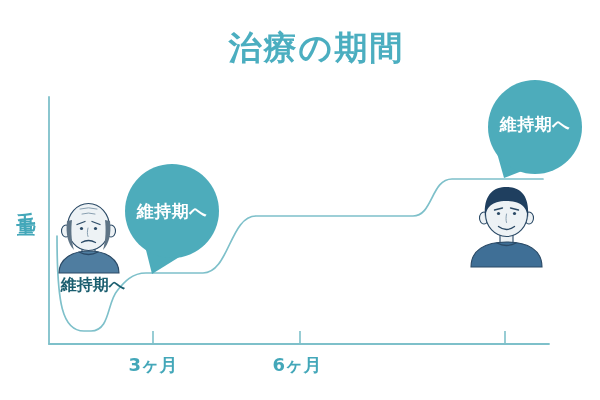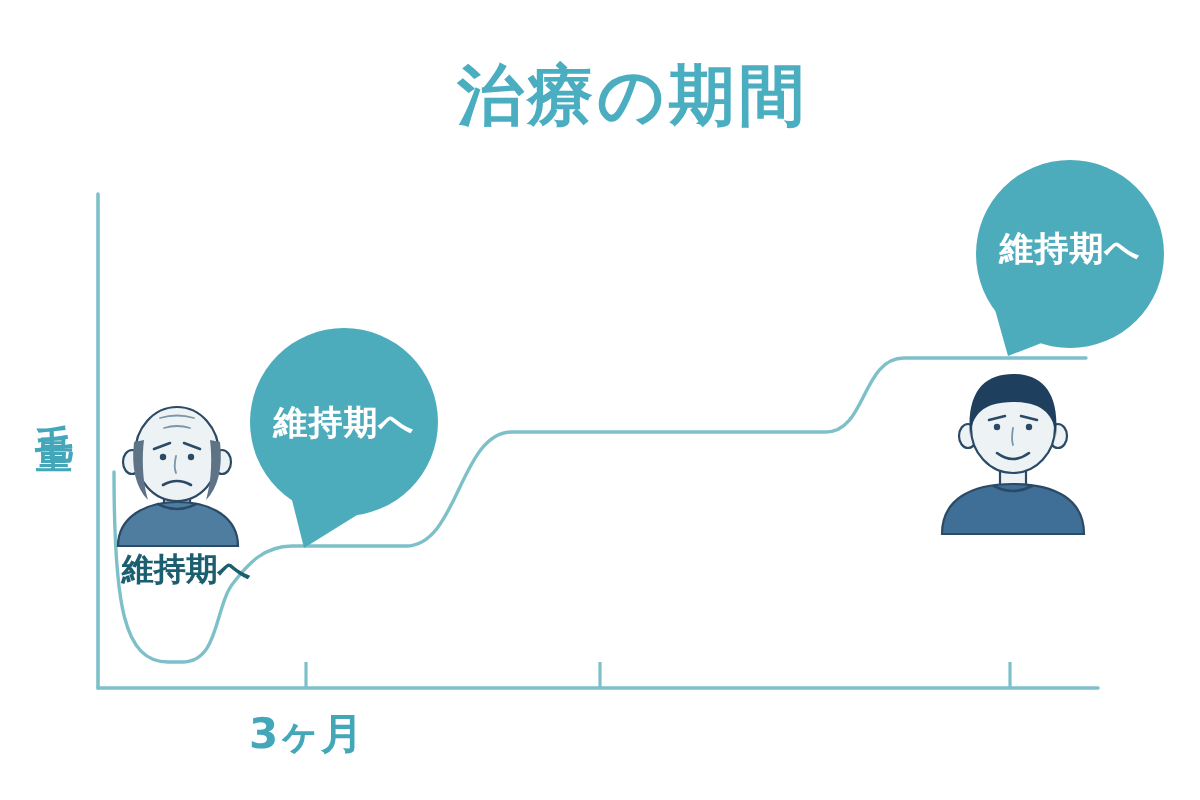--- a/index.html
+++ b/index.html
@@ -28,21 +28,21 @@
   .feature{stroke:var(--outline);stroke-width:1.3;fill:none;stroke-linecap:round;}
   .feature-thin{stroke:#7d95a8;stroke-width:0.9;fill:none;stroke-linecap:round;}
   .eye{fill:var(--outline);}
   .bubble-label{position:absolute;width:100px;text-align:center;font-size:17px;
                 font-weight:bold;color:var(--bubbletext);letter-spacing:0.5px;}
   .b1{left:122px;top:200px;}
   .b2{left:485px;top:113px;}
   .dip-label{position:absolute;left:52px;top:275px;width:82px;text-align:center;
              font-size:16px;font-weight:bold;color:var(--dark);}
   .xtick-label{position:absolute;top:353px;width:100px;text-align:center;
-               font-size:21px;font-weight:bold;color:var(--tick);}
+               font-size:18px;font-weight:bold;color:var(--tick);}
   .xt0{left:103px;} .xt1{left:247px;} .xt2{left:455px;}
 </style>
 </head>
 <body>
 
 <div class="page">
 
   <h1 class="title">治療の期間</h1>
 
   <div class="ylabel">毛量</div>
@@ -105,14 +105,15 @@
       <path class="feature-thin" d="M 506.5,214 C 506,217 505.7,220 506.5,222.5"></path>
       <path class="feature" d="M 498.5,226.5 Q 506.5,232.5 514.5,226.5"></path>
     </g>
   </svg>
 
   <div class="bubble-label b1">維持期へ</div>
   <div class="bubble-label b2">維持期へ</div>
   <div class="dip-label">維持期へ</div>
 
   <div class="xtick-label xt0">3ヶ月</div>
+  <div class="xtick-label xt1">6ヶ月</div>
 
 </div>
 
 </body></html>

